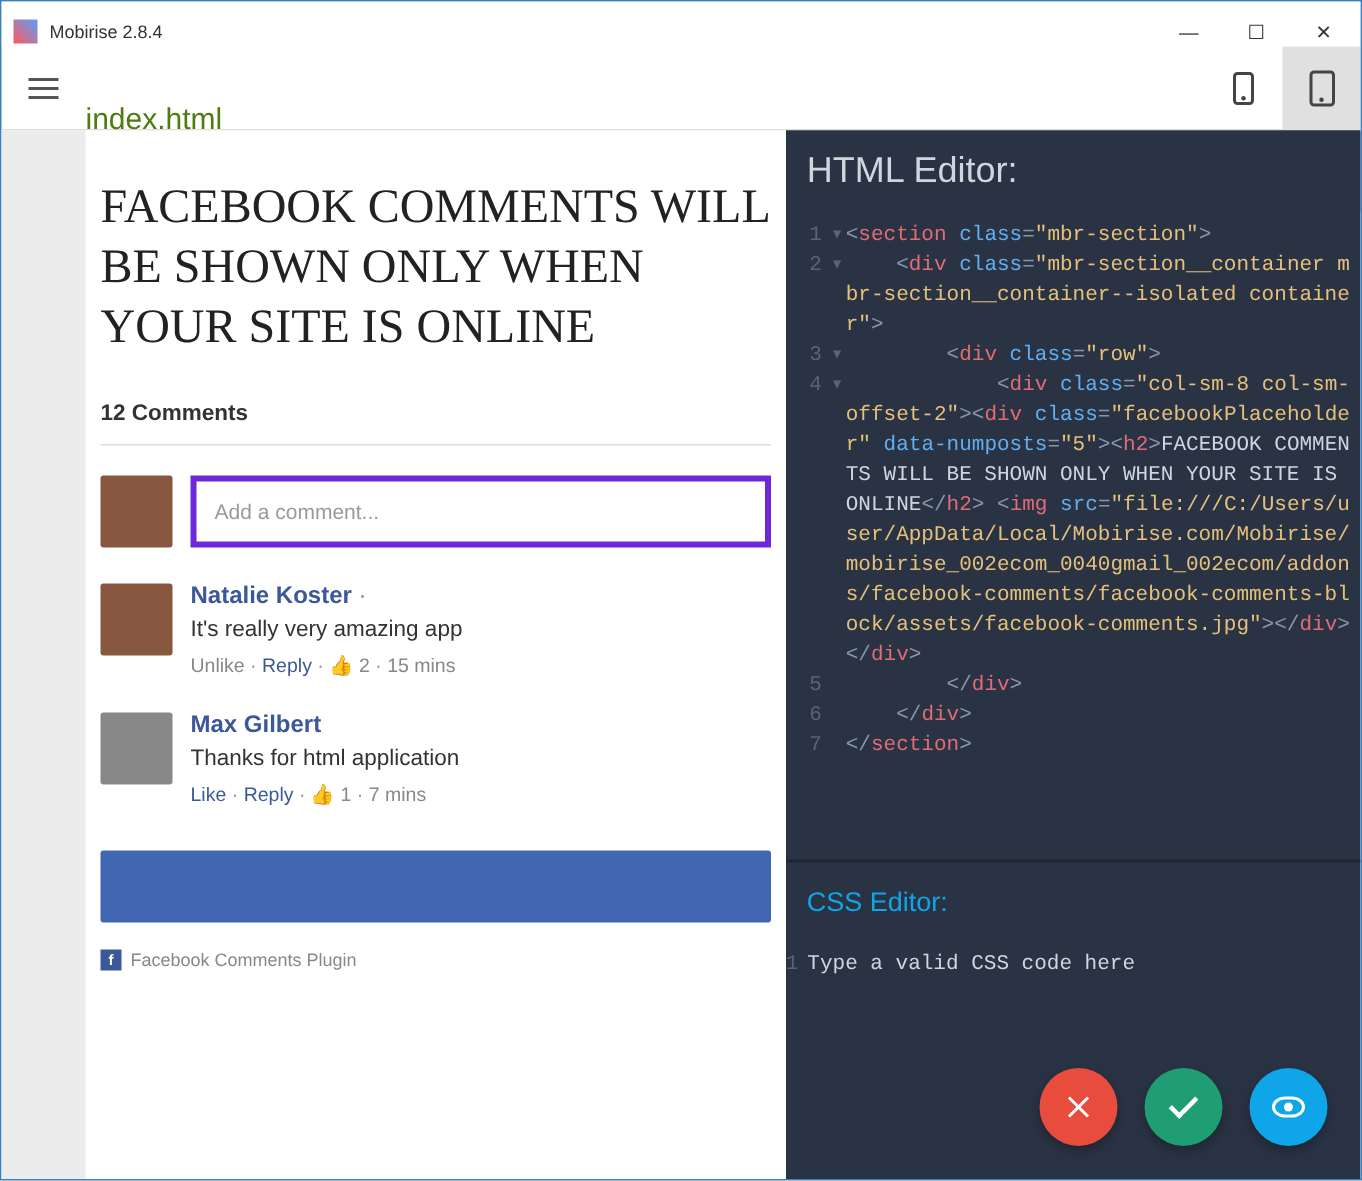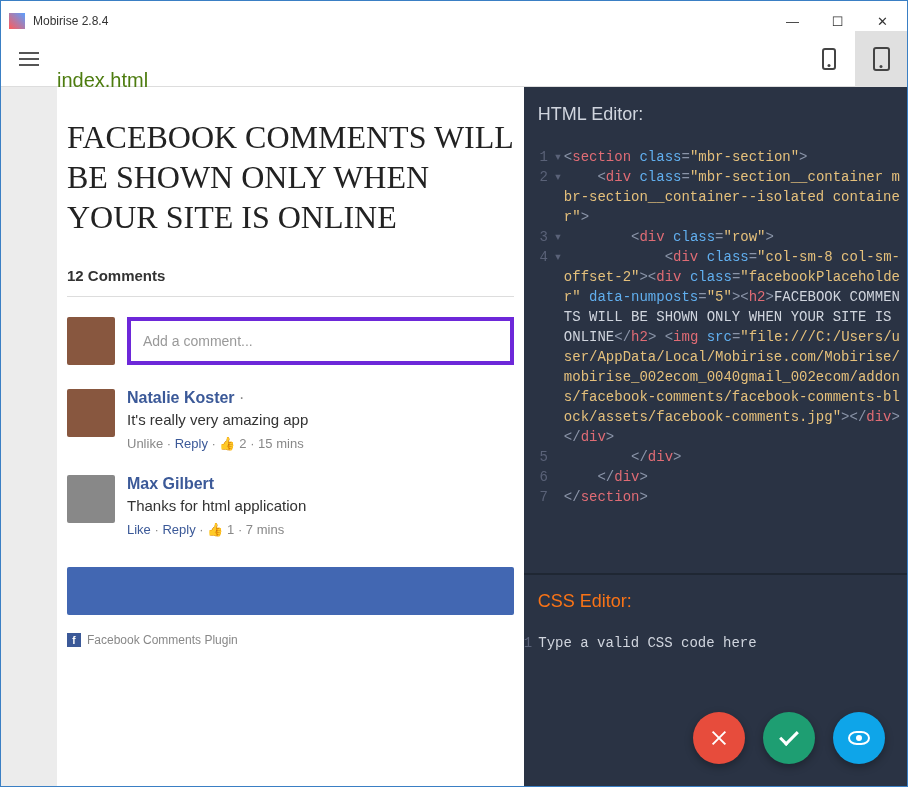--- a/index.html
+++ b/index.html
@@ -37,33 +37,33 @@
 .comment-text { color:#333; font-size:15px; margin-top:4px; white-space:nowrap; overflow:hidden; }
 .comment-meta { color:#888; font-size:13px; margin-top:8px; }
 .comment-meta .action { color:#3b5998; cursor:pointer;text-align:right; }
 .comment-meta .unlike { color:#888; cursor:pointer; }
 .like-icon { color:#3b5998; }
 .login-btn { background:#4267b2; color:#fff; height:48px; margin-top:30px; display:flex; align-items:center; justify-content:center; font-size:15px; font-weight:bold; border-radius:2px; }
 .plugin-line { display:flex; align-items:center; gap:6px; margin-top:18px; font-size:12px; color:#888; }
 .fb-square { width:14px; height:14px; background:#3b5998; color:#fff; font-size:10px; font-weight:bold; display:flex; align-items:center; justify-content:center; }
 .preview-row { display:flex; height:100%; }
 .editor-panel { width: 444px; background:#2a3344; color:#ddd; display:flex; flex-direction:column; font-family: Consolas, 'Courier New', monospace; }
-.ed-header { height:54px; display:flex; align-items:center; padding:0 14px; font-family: Arial,sans-serif; font-size:18px; color:#d0d5de; background:#2a3344; }
+.ed-header { height:54px; display:flex; align-items:center; padding:0 14px; font-family: Arial,sans-serif; font-size:24px; color:#d0d5de; background:#2a3344; }
 .ed-body { font-size:14px; line-height:20px; padding: 6px 0; flex-shrink:0; overflow:hidden; }
 .ed-body .line { display:flex; }
 .ln { width:30px; text-align:right; color:#5a6278; padding-right:6px; flex-shrink:0; user-select:none; }
 .arrow { width:10px; color:#5a6278; flex-shrink:0; }
 .code { white-space: pre-wrap; word-break: break-all; }
 .tag { color:#e06c75; }
 .attr-n { color:#61afef; }
 .attr-v { color:#e5c07b; }
 .punct { color:#8a94a8; }
 .plain { color:#d0d5de; }
 .css-wrap { margin-top: 60px; border-top: 2px solid #1f2733; display:flex; flex-direction:column; flex:1; }
-.css-header { height:52px; display:flex; align-items:center; padding:16px 14px; font-family: Arial,sans-serif; font-size:18px; color:#f97316; }
+.css-header { height:52px; display:flex; align-items:center; padding:16px 14px; font-family: Arial,sans-serif; font-size:18px; color:#0ea5e9; }
 .css-body { font-size:14px; line-height:20px; padding:6px 0; flex:1; }
 .fab-row { position:absolute; right:22px; bottom:22px; display:flex; gap:18px; }
 .fab { width:52px; height:52px; border-radius:50%; display:flex; align-items:center; justify-content:center; color:#fff; font-size:20px; box-shadow: 0 3px 8px rgba(0,0,0,.3); cursor:pointer; }
 .fab.red { background:#e74c3c; }
 .fab.green { background:#1e9e72; }
 .fab.blue { background:#0ea5e9; }
 .eye-icon { width:22px; height:14px; border:2px solid #fff; border-radius: 80% / 100%; display:flex; align-items:center; justify-content:center; }
 .eye-icon:after { content:''; width:6px; height:6px; background:#fff; border-radius:50%; }
 .check-icon { width:18px; height:10px; border-left:3px solid #fff; border-bottom:3px solid #fff; transform: rotate(-45deg); margin-top:-4px; }
 .x-icon { position:relative; width:18px; height:18px; }

